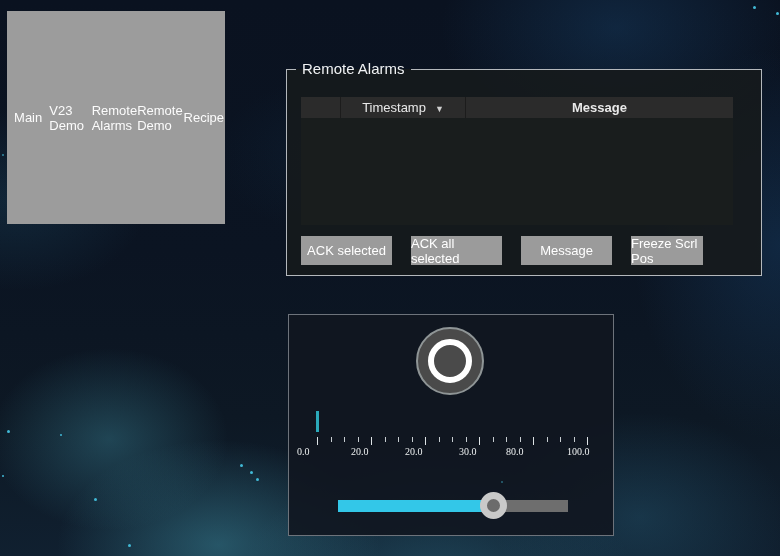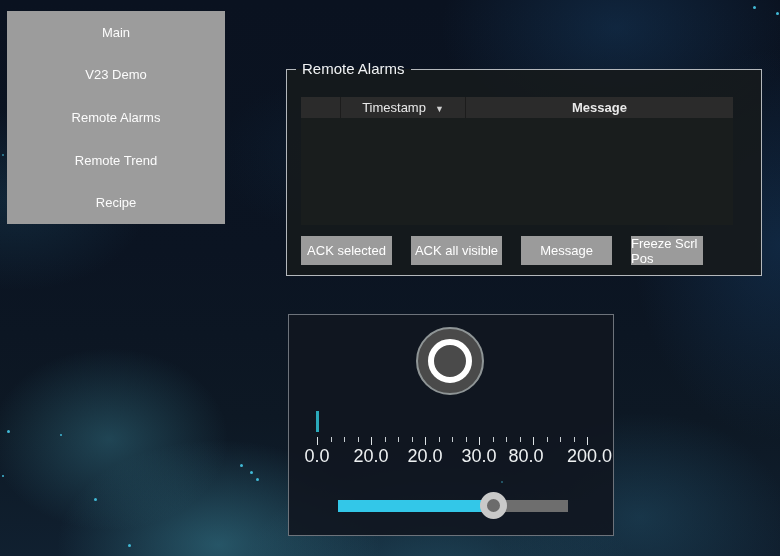--- a/index.html
+++ b/index.html
@@ -15,21 +15,21 @@
       radial-gradient(250px 170px at 79% 5%, rgba(30,85,135,0.30), rgba(30,85,135,0) 70%),
       radial-gradient(210px 280px at 100% 44%, rgba(28,80,130,0.32), rgba(28,80,130,0) 70%),
       radial-gradient(160px 110px at 42% 28%, rgba(20,60,90,0.18), rgba(20,60,90,0) 70%),
       linear-gradient(180deg, #0a1220 0%, #0b1422 45%, #0d1824 75%, #102030 100%);
   }
   .dot{position:absolute; border-radius:50%; background:#41b9d6;}
 
   
   .sidebar{
     position:absolute; left:7px; top:11px; width:218px; height:213px;
-    background:#9c9c9c; display:flex; flex-direction:column; z-index:2;
+    background:#9c9c9c; display:flex; flex-direction:row; z-index:2;
   }
   .side-item{
     flex:1; display:flex; align-items:center; justify-content:center;
     color:#fcfcfc; font-size:13px; cursor:default;
   }
 
   
   fieldset.groupbox{
     position:absolute; left:286px; top:61px; width:476px; height:215px;
     margin:0; padding:0; box-sizing:border-box;
@@ -72,21 +72,21 @@
   .round-btn .ring{
     width:32px; height:32px; border:6px solid #ffffff; border-radius:50%; background:#4a4a4a;
   }
   .gauge{position:absolute; left:317px; top:411px; width:271px; height:52px; z-index:3;}
   .gauge-bar{position:absolute; top:0; width:3px; height:21px; background:#2ba9ba;}
   .gauge-ticks{position:absolute; left:0; top:26px; width:271px; height:9px;}
   .gauge-ticks .tick{position:absolute; top:0; width:1px; height:5px; background:#c6ccd0;}
   .gauge-ticks .tick.major{height:8px; background:#dde2e5;}
   .gauge-labels{position:absolute; left:0; top:35px; width:271px; height:14px;}
   .gauge-labels .tick-label{
-    position:absolute; width:40px; text-align:center; color:#eef1f2; font-size:18px;
+    position:absolute; width:40px; color:#eef1f2; font-size:10px;font-family:Liberation Serif, serif;
   }
   .slider{position:absolute; left:338px; top:492px; width:230px; height:28px; z-index:3;}
   .slider-track{
     position:absolute; left:0; top:8px; width:230px; height:12px; background:#6e6e6e;
   }
   .slider-fill{position:absolute; left:0; top:0; height:12px; background:#33c7e8;}
   .slider-knob{
     position:absolute; top:0; width:13px; height:13px; border:7.5px solid #c9c9c9;
     border-radius:50%; background:#6b6b6b; cursor:pointer;
   }
@@ -106,21 +106,21 @@
   <div class="dot" style="left:128px;top:544px;width:3px;height:3px;"></div>
   <div class="dot" style="left:240px;top:464px;width:3px;height:3px;"></div>
   <div class="dot" style="left:250px;top:471px;width:3px;height:3px;"></div>
   <div class="dot" style="left:256px;top:478px;width:3px;height:3px;"></div>
   <div class="dot" style="left:501px;top:481px;width:2px;height:2px;opacity:.5;z-index:4;"></div>
 
   <div class="sidebar">
     <div class="side-item">Main</div>
     <div class="side-item">V23 Demo</div>
     <div class="side-item">Remote Alarms</div>
-    <div class="side-item">Remote Trend</div>
+    <div class="side-item">Remote Demo</div>
     <div class="side-item">Recipe</div>
   </div>
 
   <fieldset class="groupbox">
     <legend>Remote Alarms</legend>
   </fieldset>
 
   <div class="alarm-table">
     <div class="alarm-header">
       <div class="hcell hc0"></div>
@@ -128,21 +128,21 @@
         <span>Timestamp</span>
         <span class="sort-arrow">▼</span>
       </div>
       <div class="hcell hc2">Message</div>
     </div>
     <div class="alarm-body"></div>
   </div>
 
   <div class="btn-row">
     <div class="btn" style="left:301px;">ACK selected</div>
-    <div class="btn" style="left:411px;">ACK all visible</div>
+    <div class="btn" style="left:411px;">ACK all selected</div>
     <div class="btn" style="left:521px;">Message</div>
     <div class="btn" style="left:631px;width:72px;">Freeze Scrl Pos</div>
   </div>
 
   <div class="control-panel"></div>
 
   <div class="round-btn">
     <div class="ring"></div>
   </div>
 
@@ -170,21 +170,21 @@
         <div class="tick" style="left: 243px;"></div>
         <div class="tick" style="left: 256.5px;"></div>
         <div class="tick major" style="left: 270px;"></div>
       </div>
     <div class="gauge-labels">
         <div class="tick-label" style="left: -20px;">0.0</div>
         <div class="tick-label" style="left: 34px;">20.0</div>
         <div class="tick-label" style="left: 88px;">20.0</div>
         <div class="tick-label" style="left: 142px;">30.0</div>
         <div class="tick-label" style="left: 189px;">80.0</div>
-        <div class="tick-label" style="left: 250px;">200.0</div>
+        <div class="tick-label" style="left: 250px;">100.0</div>
       </div>
   </div>
 
   <div class="slider">
     <div class="slider-track">
       <div class="slider-fill" style="width: 156px;"></div>
     </div>
     <div class="slider-knob" style="left: 142px; top: 0px;"></div>
   </div>
 

